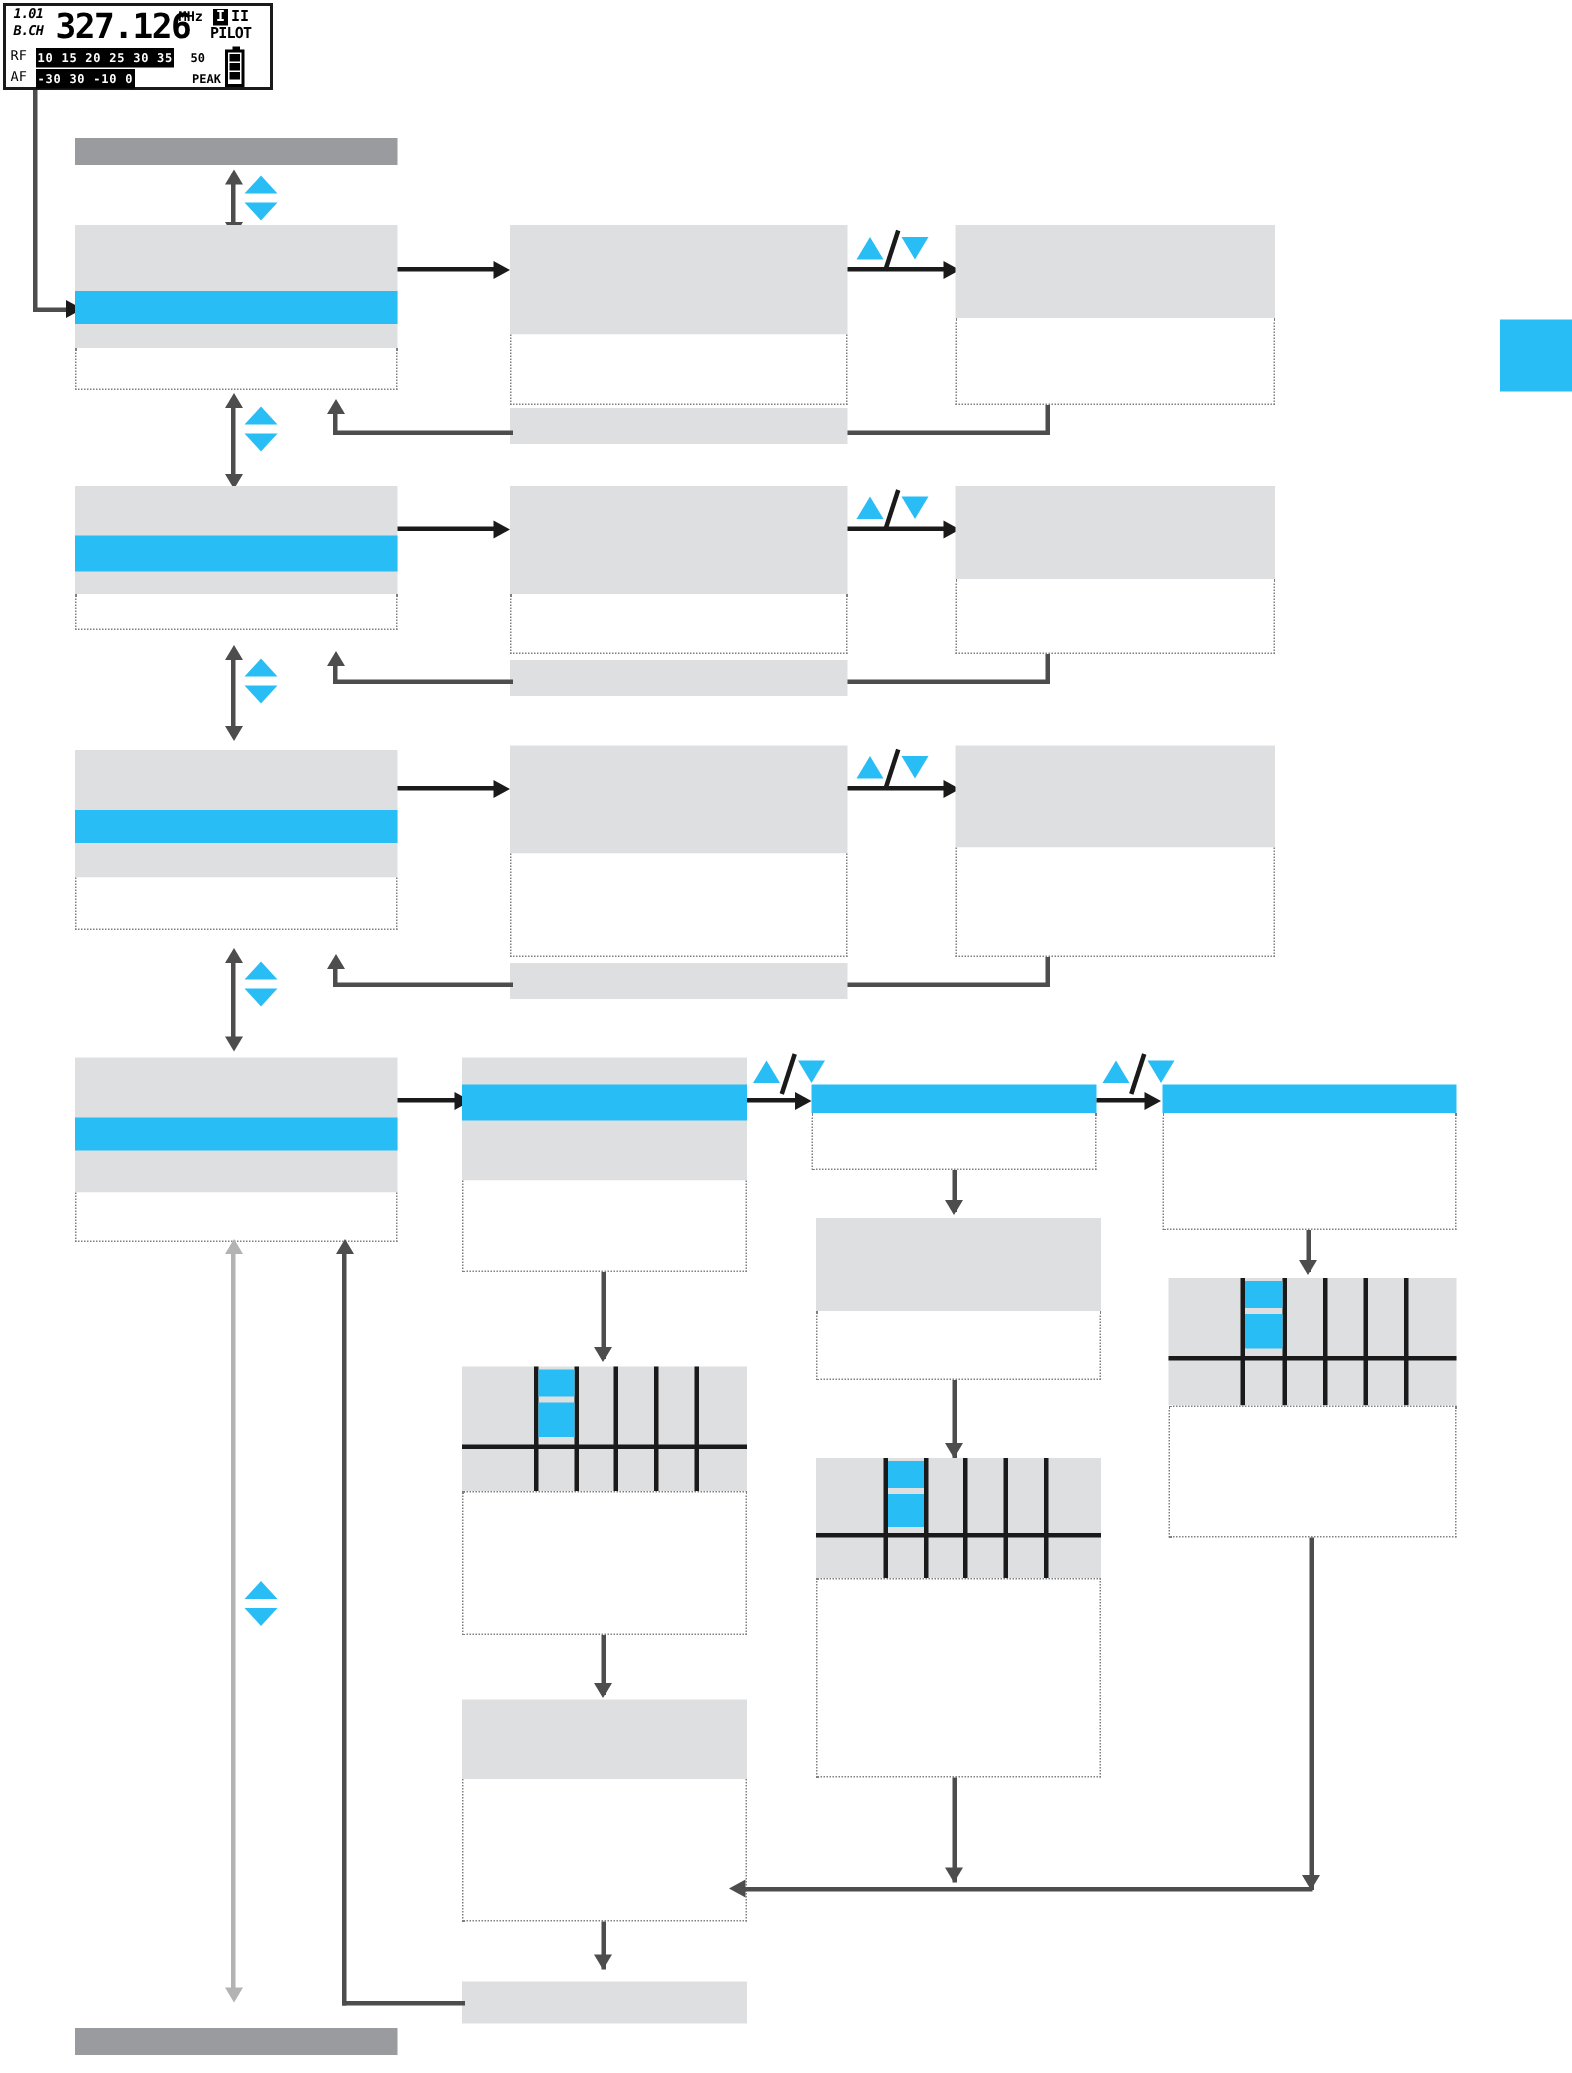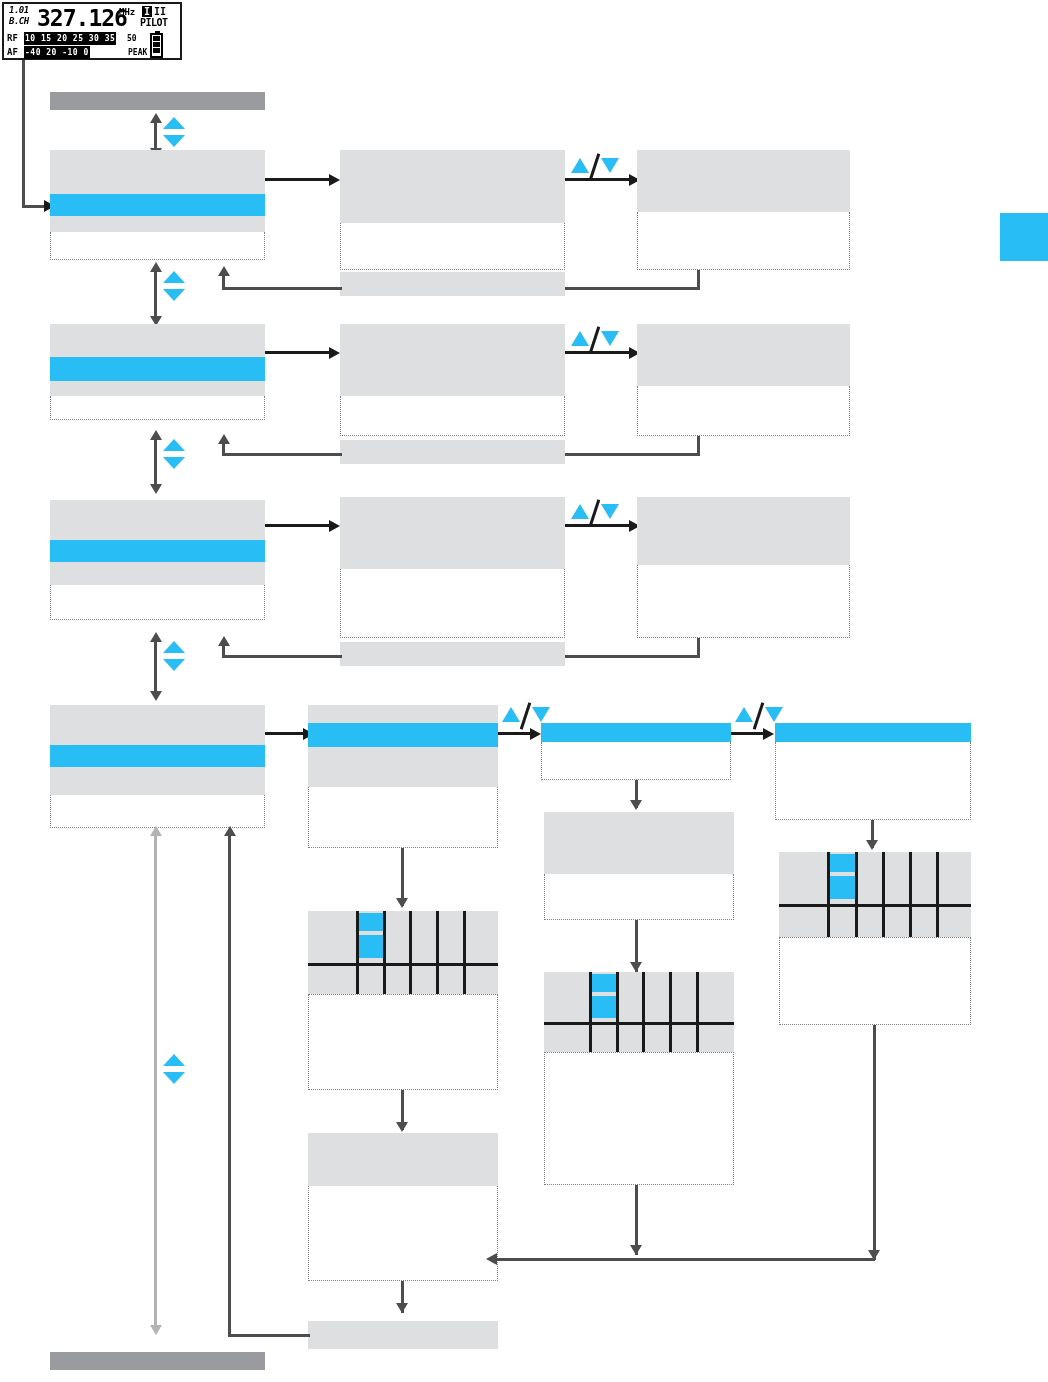--- a/index.html
+++ b/index.html
@@ -21,21 +21,21 @@
   .lcd-freq{position:absolute;left:30px;top:0px;font-size:23px;line-height:26px;
     font-weight:bold;color:#000;letter-spacing:-1px;}
   .lcd-mhz{position:absolute;left:112px;top:2px;font-size:9px;line-height:10px;font-weight:bold;color:#000;}
   .lcd-ant{position:absolute;left:135px;top:1px;font-size:10px;line-height:11px;font-weight:bold;color:#000;}
   .lcd-ant .sel{background:#000;color:#fff;padding:0 2px;}
   .lcd-ant .un{padding:0 2px;}
   .lcd-pilot{position:absolute;left:133px;top:12px;font-size:10px;line-height:11px;font-weight:bold;color:#000;letter-spacing:-0.5px;}
 
   .lcd-meters{position:absolute;left:3px;top:28px;width:174px;height:28px;}
   .mrow{position:relative;height:13px;margin-bottom:1px;}
-  .mlab{position:absolute;left:0;top:0;font-size:9px;line-height:13px;font-weight:bold;color:#000;}
+  .mlab{position:absolute;left:0;top:0;font-size:9px;line-height:13px;font-weight:normal;color:#000;}
   .mbar{position:absolute;left:17px;top:0;height:13px;background:#000;color:#fff;
     font-size:8px;line-height:13px;font-weight:bold;letter-spacing:0.5px;padding:0 1px;white-space:nowrap;}
   .mtail{position:absolute;top:0;font-size:8px;line-height:13px;font-weight:bold;color:#000;}
   .batt{position:absolute;left:143px;top:1px;width:13px;height:25px;border:2px solid #000;box-sizing:border-box;}
   .batt:before{content:"";position:absolute;left:3px;top:-4px;width:5px;height:3px;background:#000;}
   .batt i{position:absolute;left:1px;width:7px;height:5px;background:#000;display:block;}
 
   
   .gbar{position:absolute;background:#9a9b9e;}
   .box{position:absolute;box-sizing:border-box;}
@@ -101,21 +101,21 @@
     </div>
 
     <div class="lcd-meters">
       <div class="mrow">
         <span class="mlab">RF</span>
         <span class="mbar">10 15 20 25 30 35</span>
         <span class="mtail" style="left:120px;">50</span>
       </div>
       <div class="mrow">
         <span class="mlab">AF</span>
-        <span class="mbar">-40  20 -10    0</span>
+        <span class="mbar">-30  30 -10    0</span>
         <span class="mtail" style="left:121px;">PEAK</span>
       </div>
       <div class="batt">
         <i style="top:1px"></i>
           <i style="top:7px"></i>
           <i style="top:13px"></i>
       </div>
     </div>
   </div>
 

